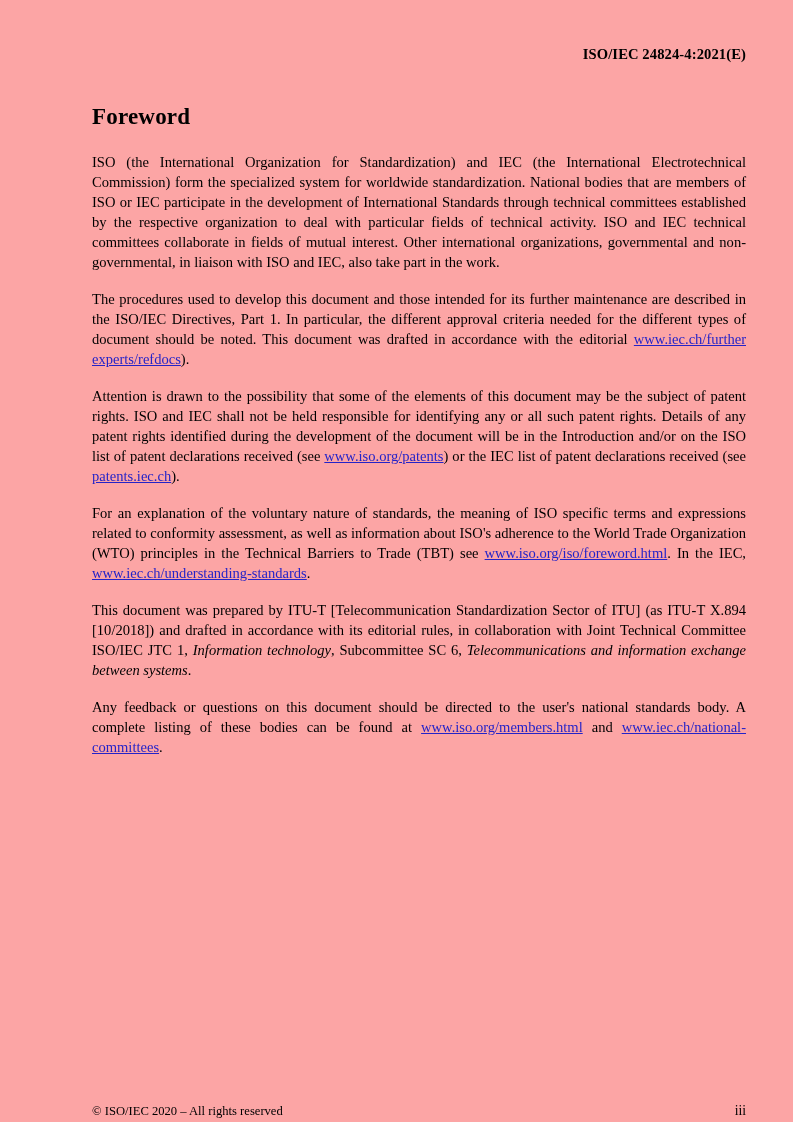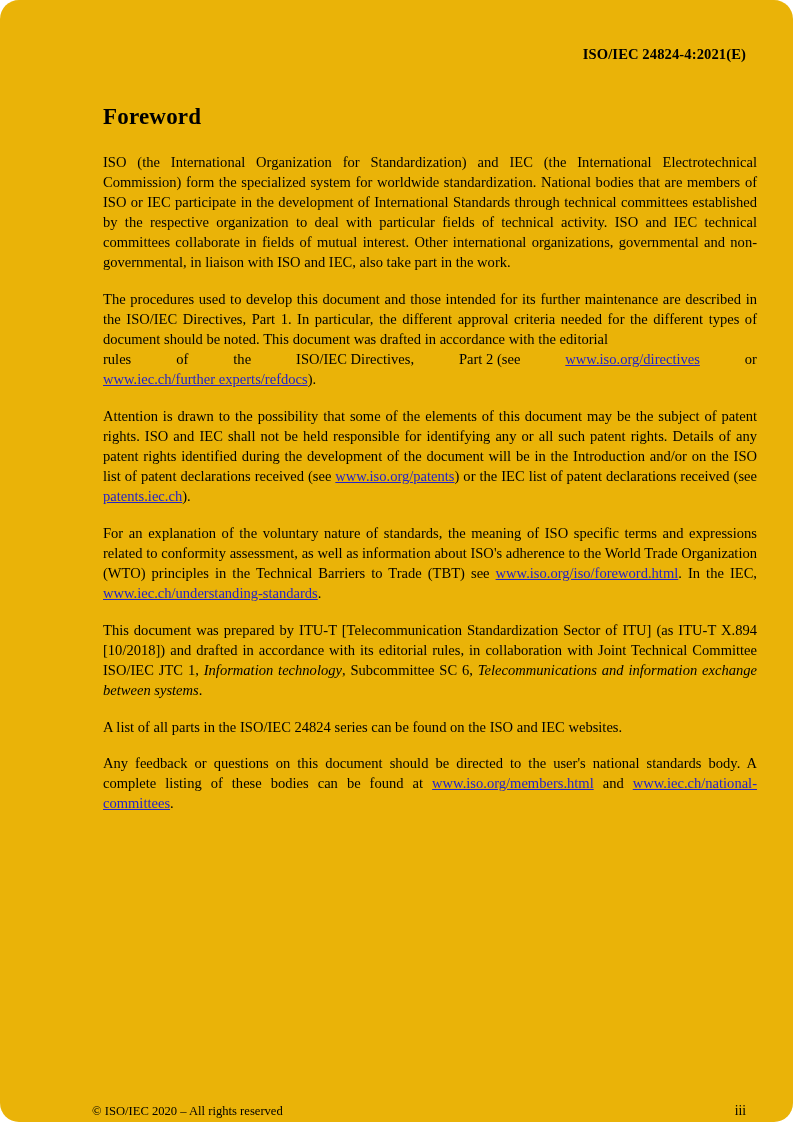--- a/index.html
+++ b/index.html
@@ -8,39 +8,38 @@
     background: #ffffff;
   }
   body {
     font-family: "Liberation Serif", "DejaVu Serif", serif;
     color: #000000;
   }
   .page {
     position: relative;
     width: 793px;
     height: 1122px;
-    background: #eab308;
+    background: #fca5a5;
     overflow: hidden;
     box-sizing: border-box;
-    border-radius: 19px;
   }
   .header-code {
     position: absolute;
     top: 46px;
     left: 92px;
     width: 654px;
     text-align: right;
     font-weight: bold;
     font-size: 14.6px;
     letter-spacing: 0.1px;
   }
   .content {
     position: absolute;
     top: 104px;
-    left: 103px;
+    left: 92px;
     width: 654px;
   }
   h1.doc-title {
     font-size: 23px;
     font-weight: bold;
     margin: 0 0 22px 0;
     letter-spacing: 0.2px;
   }
   p.para {
     font-size: 14.55px;
@@ -94,49 +93,37 @@
   <div class="content">
 
     <h1 class="doc-title">Foreword</h1>
 
     <p class="para">
       <span>ISO (the International Organization for Standardization) and IEC (the International Electrotechnical Commission) form the specialized system for worldwide standardization. National bodies that are members of ISO or IEC participate in the development of International Standards through technical committees established by the respective organization to deal with particular fields of technical activity. ISO and IEC technical committees collaborate in fields of mutual interest. Other international organizations, governmental and non-governmental, in liaison with ISO and IEC, also take part in the work.</span>
     </p>
 
     <p class="para">
       <span>The procedures used to develop this document and those intended for its further maintenance are described in the ISO/IEC Directives, Part 1. In particular, the different approval criteria needed for the different types of document should be noted. This document was drafted in accordance with the editorial</span>
-      <span class="stretch-4" style="display:flex; justify-content:space-between; margin-top:0;">
-        <span>rules</span>
-        <span>of</span>
-        <span>the</span>
-        <span>ISO/IEC Directives,</span>
-        <span>Part 2 (see</span>
-        <a class="link" href="#">www.iso.org/directives</a>
-        <span>or</span>
-      </span>
       <a class="link" href="#">www.iec.ch/further experts/refdocs</a><span>).</span>
     </p>
 
     <p class="para">
       <span>Attention is drawn to the possibility that some of the elements of this document may be the subject of patent rights. ISO and IEC shall not be held responsible for identifying any or all such patent rights. Details of any patent rights identified during the development of the document will be in the Introduction and/or on the ISO list of patent declarations received (see </span><a class="link" href="#">www.iso.org/patents</a><span>) or the IEC list of patent declarations received (see </span><a class="link" href="#">patents.iec.ch</a><span>).</span>
     </p>
 
 
     <p class="para">
       <span>For an explanation of the voluntary nature of standards, the meaning of ISO specific terms and expressions related to conformity assessment, as well as information about ISO's adherence to the World Trade Organization (WTO) principles in the Technical Barriers to Trade (TBT) see</span>
       <a class="link" href="#">www.iso.org/iso/foreword.html</a><span>. In the IEC, </span><a class="link" href="#">www.iec.ch/understanding-standards</a><span>.</span>
     </p>
 
     <p class="para">
       <span>This document was prepared by ITU-T [Telecommunication Standardization Sector of ITU] (as ITU-T X.894 [10/2018]) and drafted in accordance with its editorial rules, in collaboration with Joint Technical Committee ISO/IEC JTC 1, </span><span class="ital">Information technology</span><span>, Subcommittee SC 6, </span><span class="ital">Telecommunications and information exchange between systems</span><span>.</span>
     </p>
 
-    <p class="para tight">
-      <span>A list of all parts in the ISO/IEC 24824 series can be found on the ISO and IEC websites.</span>
-    </p>
 
     <p class="para">
       <span>Any feedback or questions on this document should be directed to the user's national standards body. A complete listing of these bodies can be found at </span><a class="link" href="#">www.iso.org/members.html</a><span> and </span><a class="link" href="#">www.iec.ch/national-committees</a><span>.</span>
     </p>
 
   </div>
 
   <div class="footer">
     <span>© ISO/IEC 2020 – All rights reserved</span>
     <span class="pagenum">iii</span>

